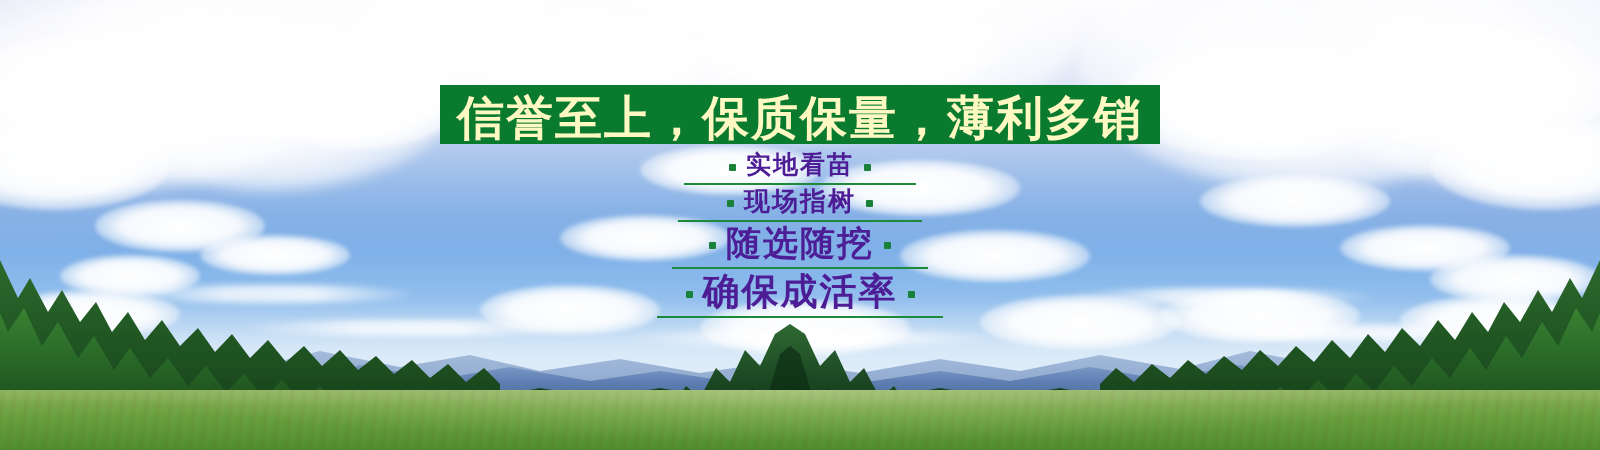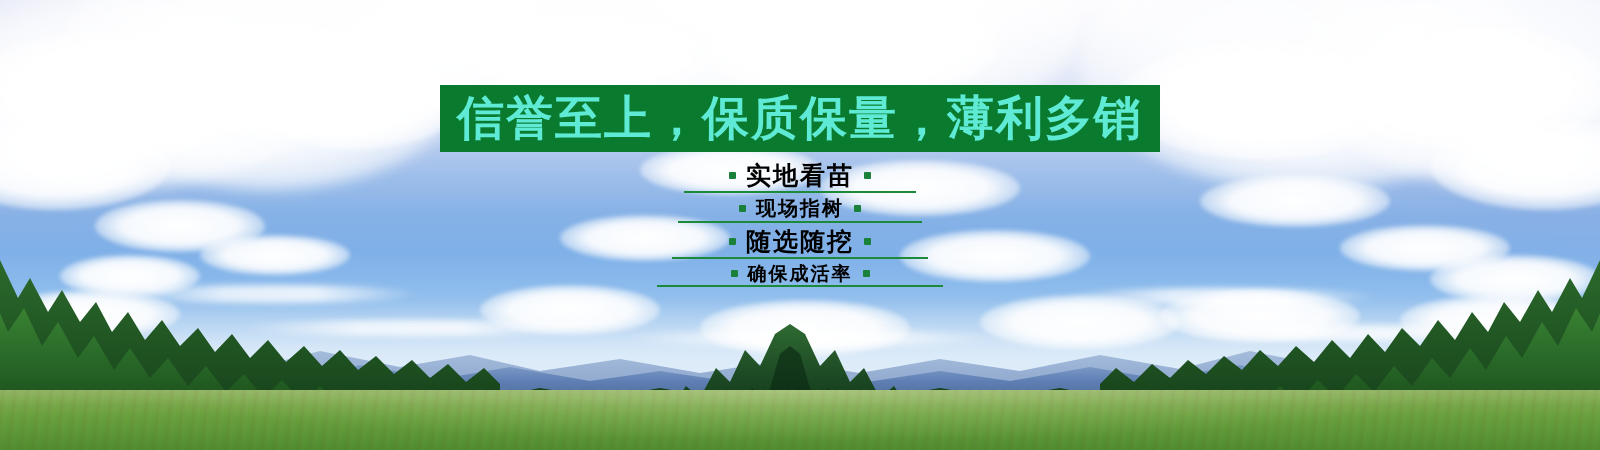--- a/index.html
+++ b/index.html
@@ -119,26 +119,26 @@
     z-index:40;
   }
 
   .headline-wrap {
     margin-top:85px;
     display:flex;
     justify-content:center;
   }
   .headline {
     background:#0a7a2e;
-    color:#5eead4;
+    color:#fef9c3;
     font-size:47px;
     line-height:1;
     font-weight:bold;
     letter-spacing:2px;
-    padding:9px 17px 11px 17px;
+    padding:9px 17px 3px 17px;
     white-space:nowrap;
     font-family:"DejaVu Sans","Liberation Sans",sans-serif;
   }
 
   .subtitle {
     margin-top:8px;
     display:inline-block;
     color:#117a2d;
     font-size:19px;
     font-weight:bold;
@@ -168,33 +168,33 @@
     height:2px;
     background:#1d8a3a;
   }
   .dot {
     width:7px; height:7px;
     background:#19813a;
     border-radius:1px;
     flex:0 0 auto;
   }
   .feature-text {
-    color:#000000;
+    color:#4c1d95;
     font-weight:bold;
     letter-spacing:2px;
     line-height:1.15;
     white-space:nowrap;
-    font-family:Liberation Sans, sans-serif;
+    font-family:Liberation Mono, monospace;
   }
 
   .f0 .feature-text { font-size:25px; }
-  .f1 .feature-text { font-size:20px; }
-  .f2 .feature-text { font-size:25px; }
+  .f1 .feature-text { font-size:26px; }
+  .f2 .feature-text { font-size:35px; }
   .f3 .feature-text { font-size:28px; }
-  .f4 .feature-text { font-size:19px; }
+  .f4 .feature-text { font-size:37px; }
 
   .f0 { width:232px; margin-top:0px; }
   .f1 { width:244px; margin-top:4px; }
   .f2 { width:256px; margin-top:4px; }
   .f3 { width:272px; margin-top:4px; }
   .f4 { width:286px; margin-top:4px; }
 
   .f0 .feature-text, .f1 .feature-text, .f2 .feature-text,
   .f3 .feature-text, .f4 .feature-text { margin:0 10px; }
 </style>

